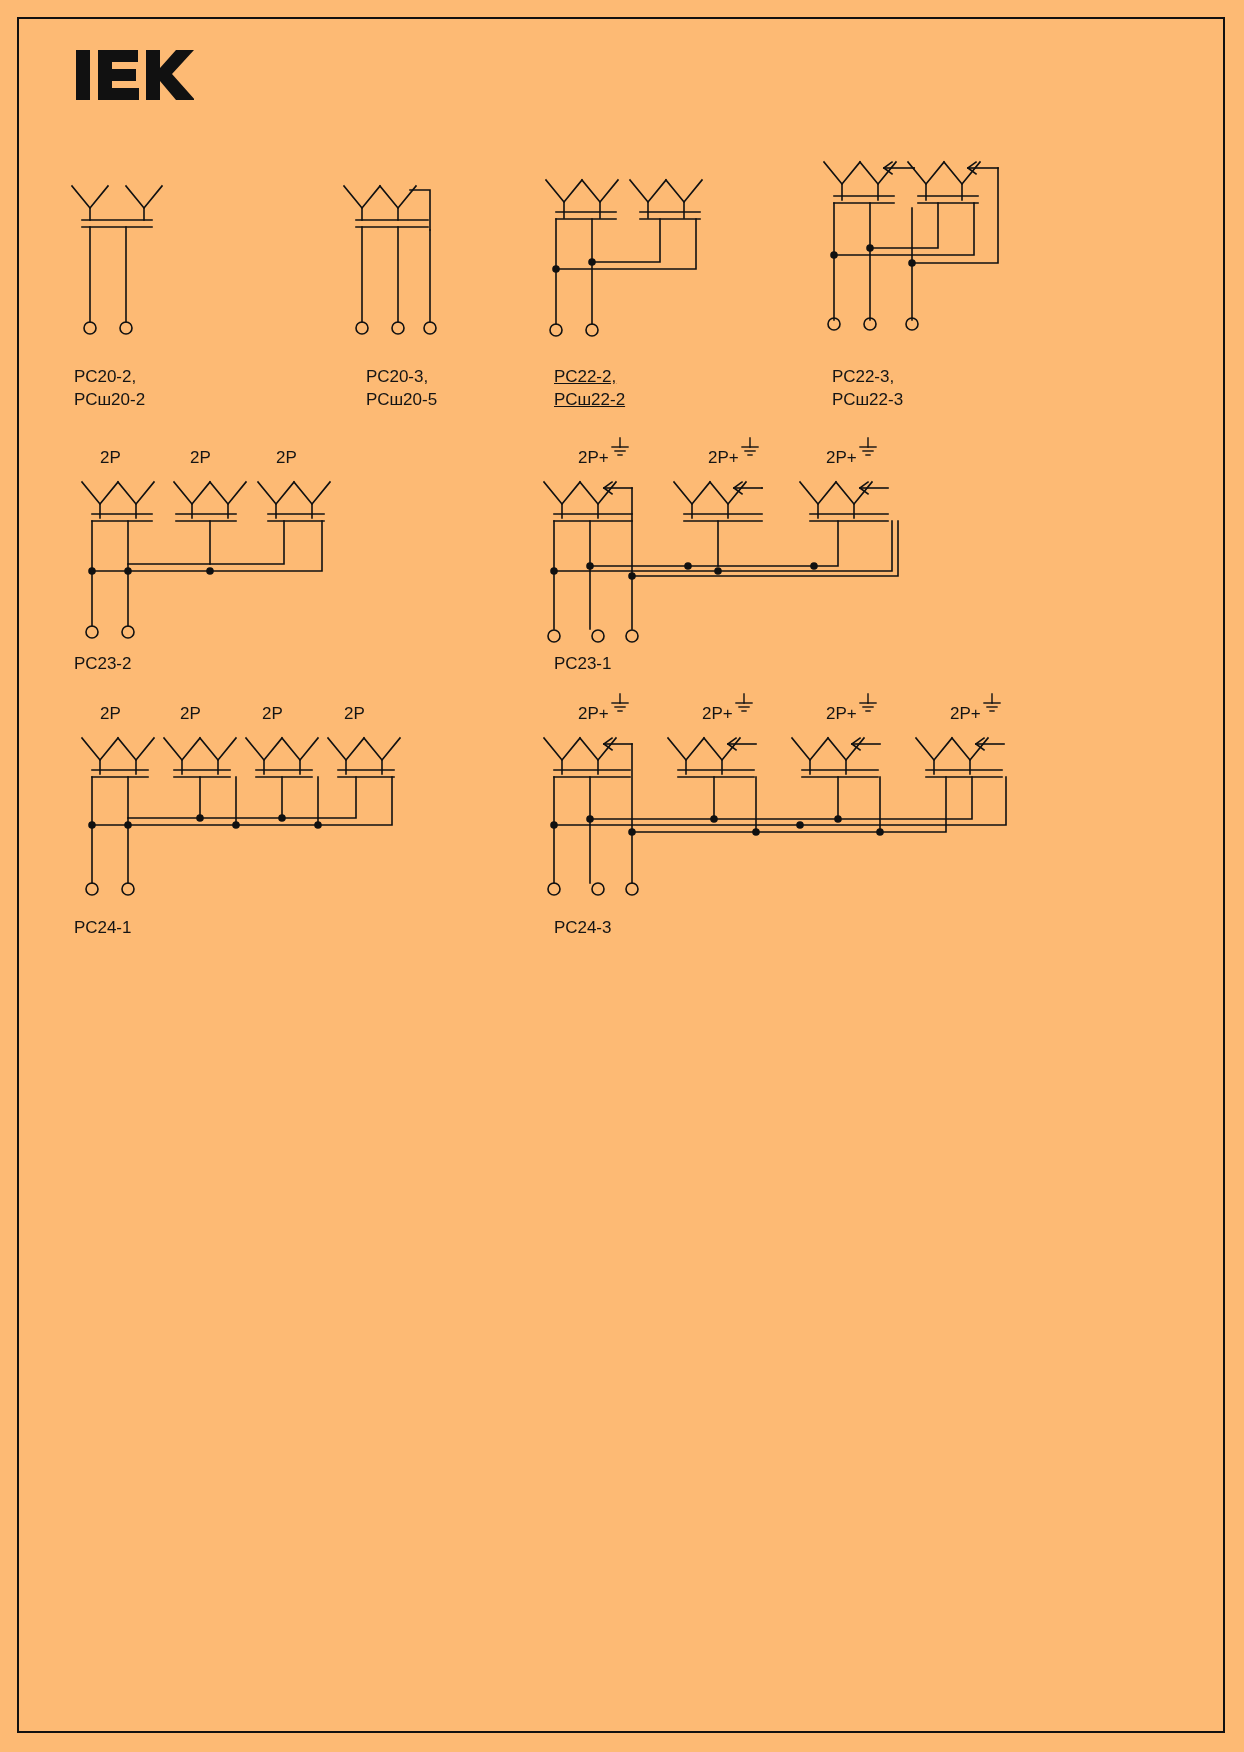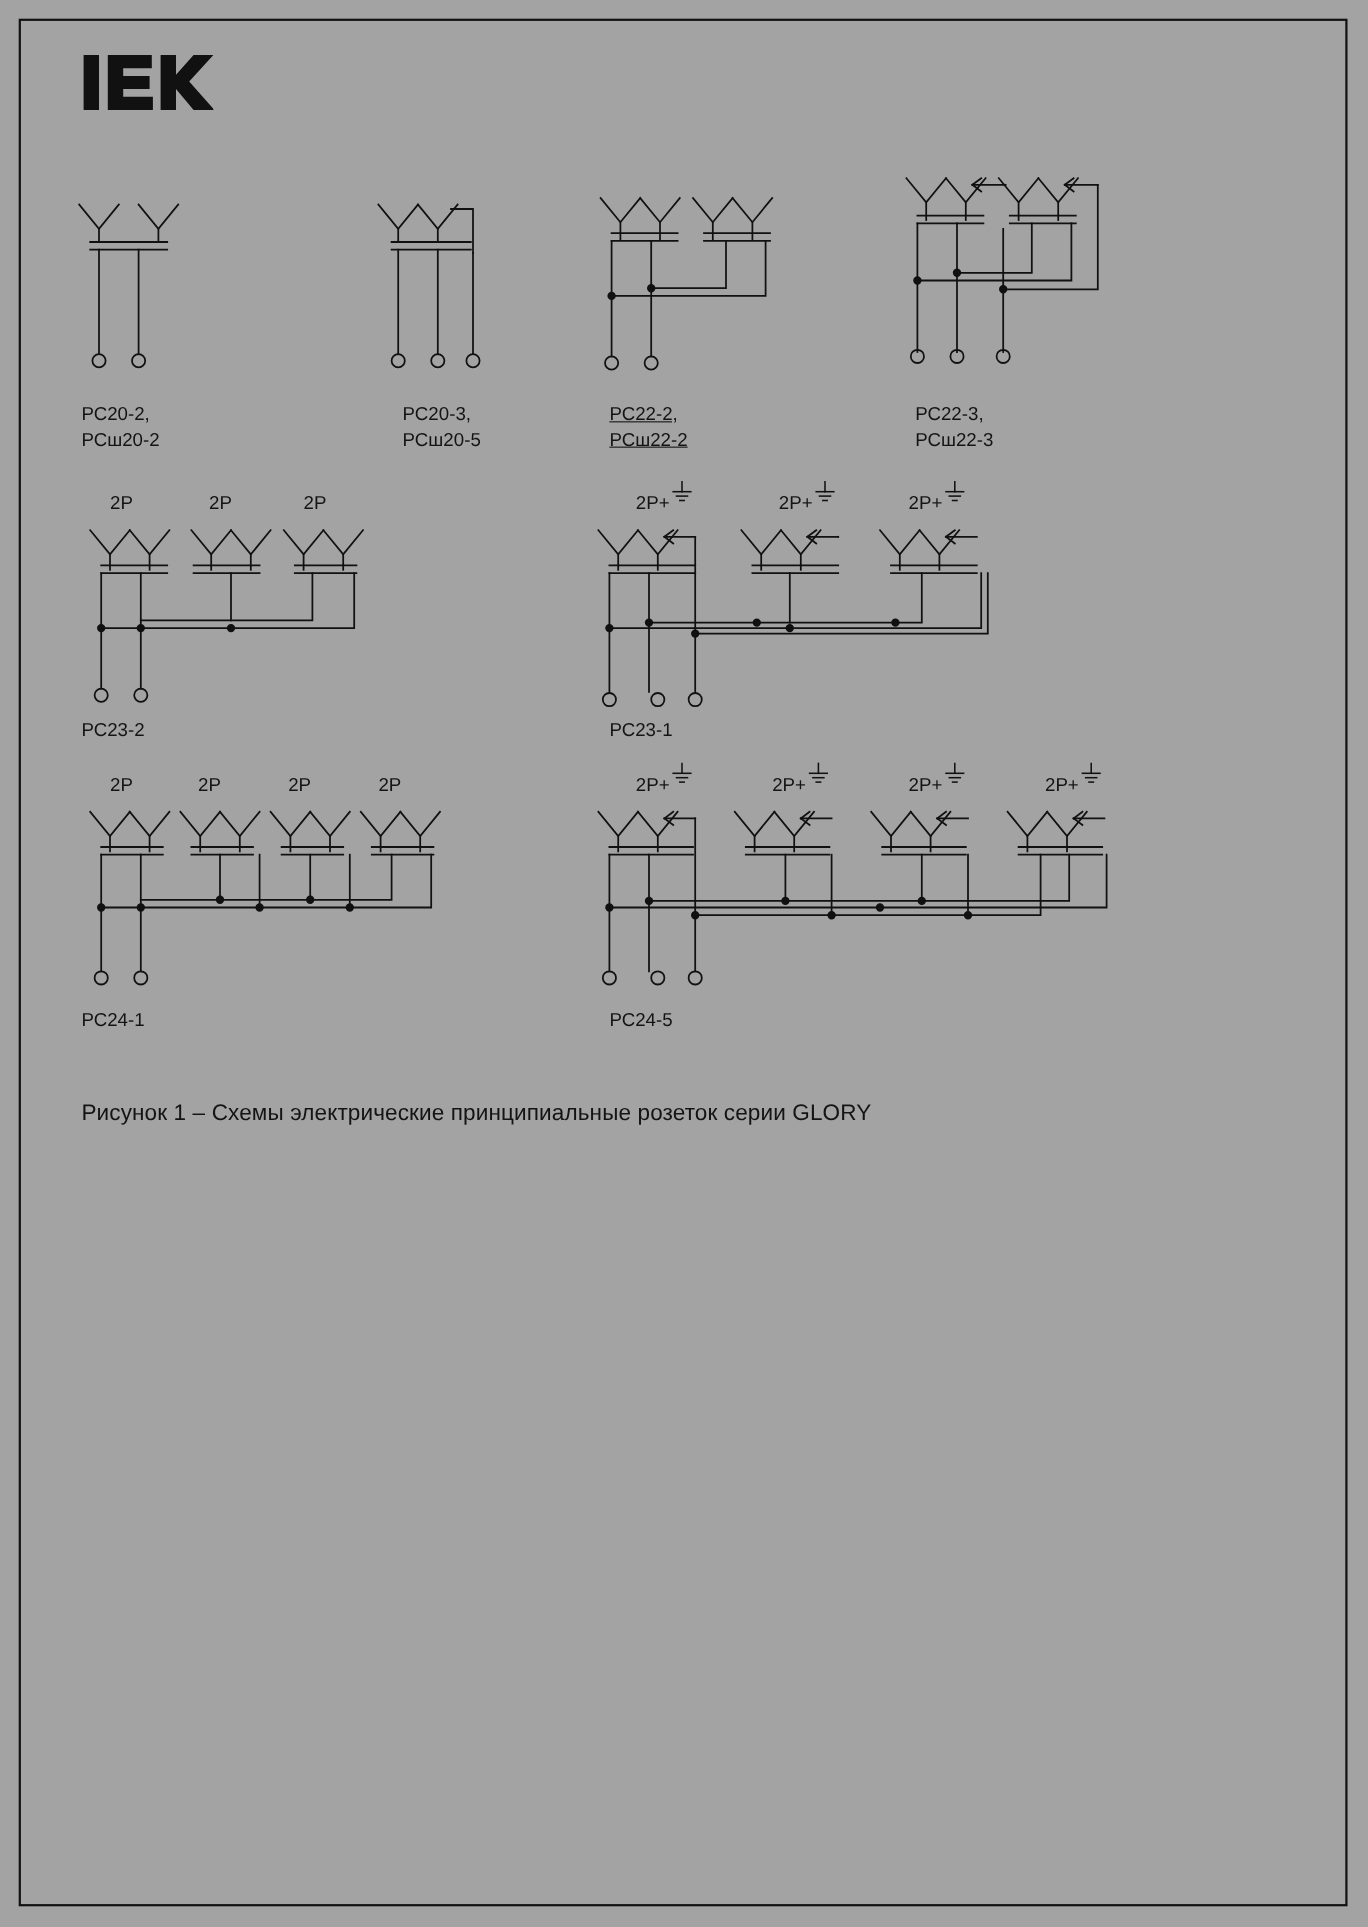--- a/index.html
+++ b/index.html
@@ -8,21 +8,21 @@
     background: #ffffff;
   }
   body {
     font-family: "Liberation Sans", sans-serif;
     color: #1a1a1a;
   }
   .page {
     position: relative;
     width: 1244px;
     height: 1752px;
-    background: #a3a3a3;
+    background: #fdba74;
     overflow: hidden;
   }
   .page-border {
     position: absolute;
     left: 17px;
     top: 17px;
     width: 1208px;
     height: 1716px;
     border: 2px solid #111111;
     box-sizing: border-box;
@@ -434,36 +434,35 @@
 
   <div class="dlabel" style="left:554px; top:653px;">
     <div>РС23-1</div>
   </div>
 
   <div class="dlabel" style="left:74px; top:917px;">
     <div>РС24-1</div>
   </div>
 
   <div class="dlabel" style="left:554px; top:917px;">
-    <div>РС24-5</div>
+    <div>РС24-3</div>
   </div>
 
   <div class="plabel" style="left:100px; top:448px;">2P</div>
   <div class="plabel" style="left:190px; top:448px;">2P</div>
   <div class="plabel" style="left:276px; top:448px;">2P</div>
 
   <div class="plabel" style="left:578px; top:448px;">2P+</div>
   <div class="plabel" style="left:708px; top:448px;">2P+</div>
   <div class="plabel" style="left:826px; top:448px;">2P+</div>
 
   <div class="plabel" style="left:100px; top:704px;">2P</div>
   <div class="plabel" style="left:180px; top:704px;">2P</div>
   <div class="plabel" style="left:262px; top:704px;">2P</div>
   <div class="plabel" style="left:344px; top:704px;">2P</div>
 
   <div class="plabel" style="left:578px; top:704px;">2P+</div>
   <div class="plabel" style="left:702px; top:704px;">2P+</div>
   <div class="plabel" style="left:826px; top:704px;">2P+</div>
   <div class="plabel" style="left:950px; top:704px;">2P+</div>
 
-  <div class="caption">Рисунок 1 – Схемы электрические принципиальные розеток серии GLORY</div>
 
 </div>
 
 </body></html>

